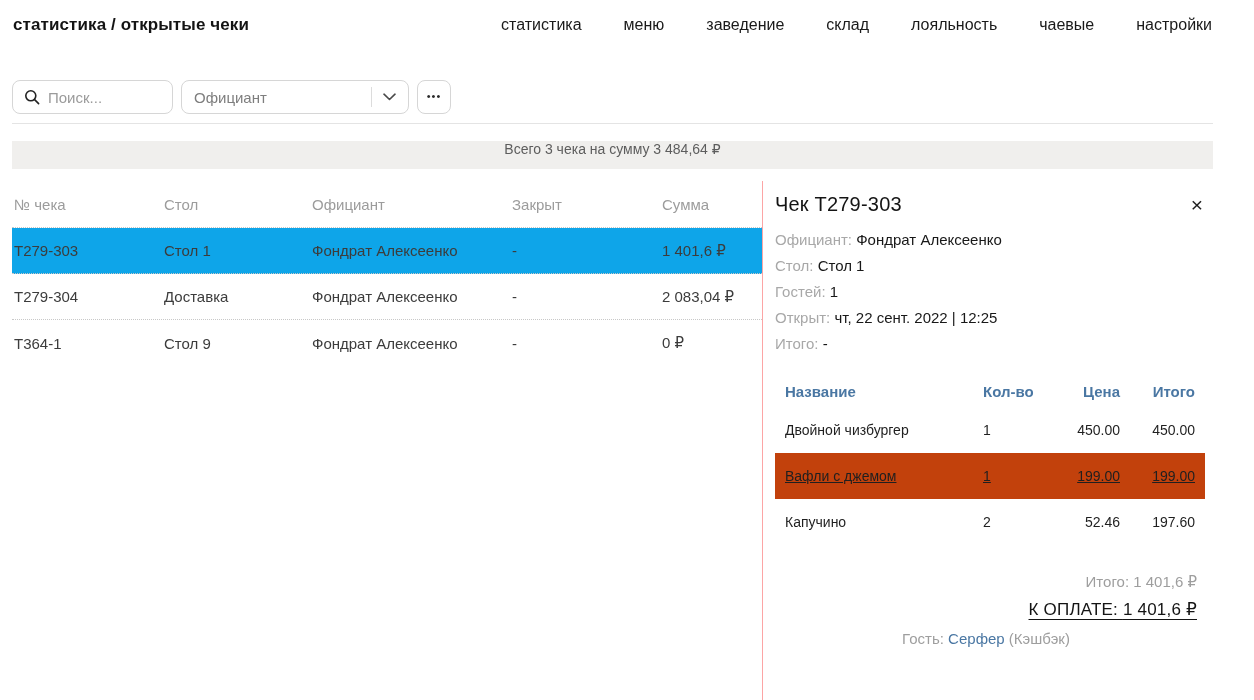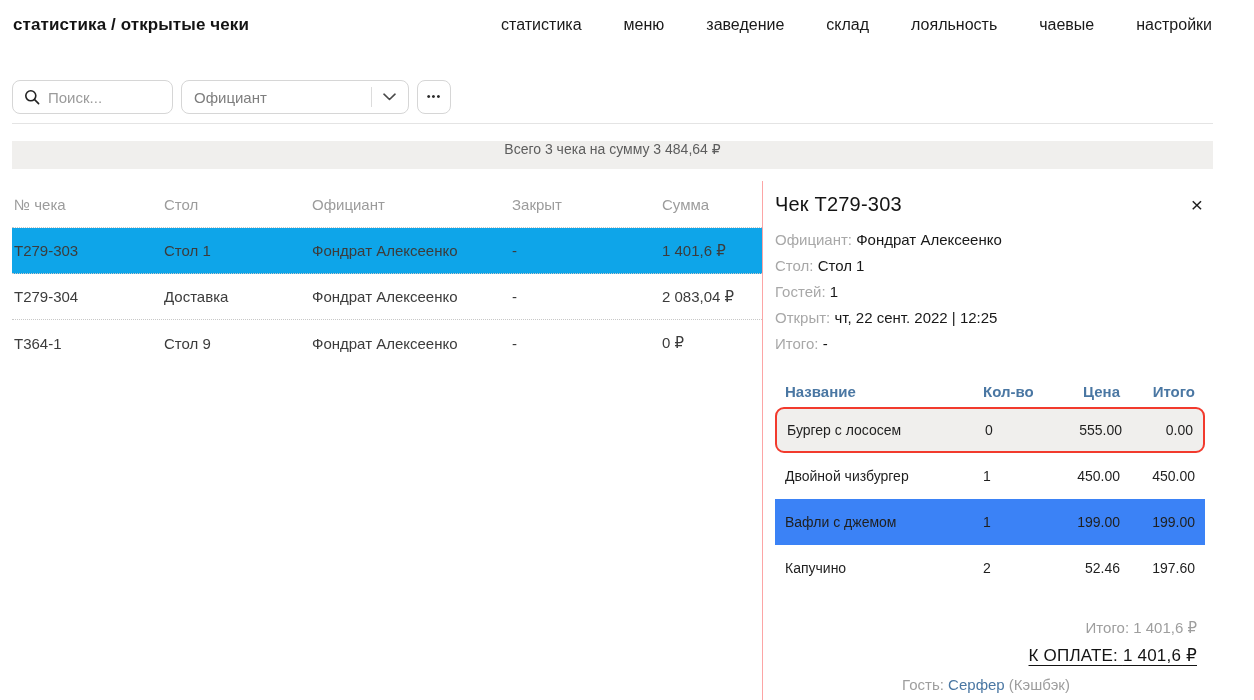--- a/index.html
+++ b/index.html
@@ -169,21 +169,21 @@
     font-size: 15px;
     font-weight: 700;
     color: #4a77a3;
   }
   .item-row {
     height: 46px;
     font-size: 14px;
     color: #1f1f1f;
     border-radius: 8px;
   }
-  .item-row.zebra { background: #3b82f6; border-radius: 0; }
+  .item-row.zebra { background: #c2410c; border-radius: 0; text-decoration: underline; }
   .item-row.flagged {
     background: #f0efed;
     border: 2px solid #f23a2d;
     border-radius: 9px;
   }
 
   .totals { margin-top: 24px; text-align: right; padding-right: 8px; }
   .subtotal-line { font-size: 15px; color: #9e9e9e; line-height: 26px; }
   .due-line {
     font-size: 17px;
@@ -301,26 +301,20 @@
       </div>
     </div>
 
     <div class="items">
       <div class="items-grid items-header">
         <div>Название</div>
         <div>Кол-во</div>
         <div class="num">Цена</div>
         <div class="num">Итого</div>
       </div>
-      <div class="items-grid item-row flagged">
-        <div>Бургер с лососем</div>
-        <div>0</div>
-        <div class="num">555.00</div>
-        <div class="num">0.00</div>
-      </div>
       <div class="items-grid item-row">
         <div>Двойной чизбургер</div>
         <div>1</div>
         <div class="num">450.00</div>
         <div class="num">450.00</div>
       </div>
       <div class="items-grid item-row zebra">
         <div>Вафли с джемом</div>
         <div>1</div>
         <div class="num">199.00</div>

